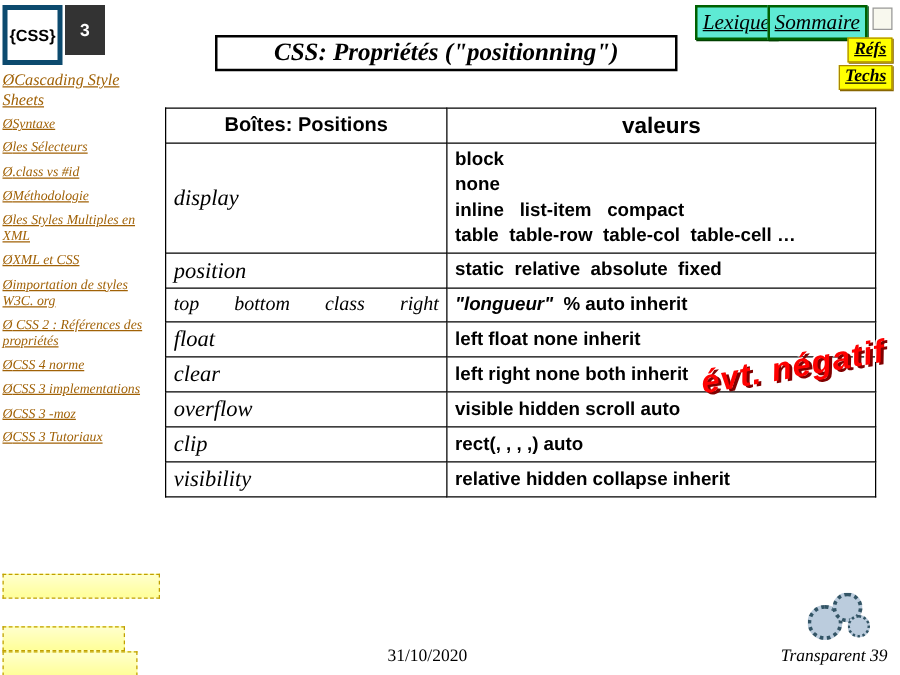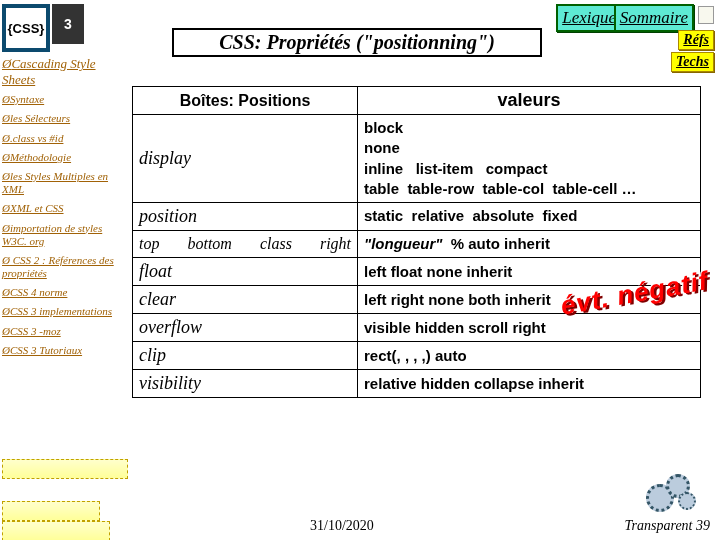--- a/index.html
+++ b/index.html
@@ -105,21 +105,21 @@
         <tr>
           <td class="prop">float</td>
           <td class="val">left float none inherit</td>
         </tr>
         <tr>
           <td class="prop">clear</td>
           <td class="val">left right none both inherit</td>
         </tr>
         <tr>
           <td class="prop">overflow</td>
-          <td class="val">visible hidden scroll right</td>
+          <td class="val">visible hidden scroll auto</td>
         </tr>
         <tr>
           <td class="prop">clip</td>
           <td class="val">rect(, , , ,) auto</td>
         </tr>
         <tr>
           <td class="prop">visibility</td>
           <td class="val">relative hidden collapse inherit</td>
         </tr>
       </tbody>

